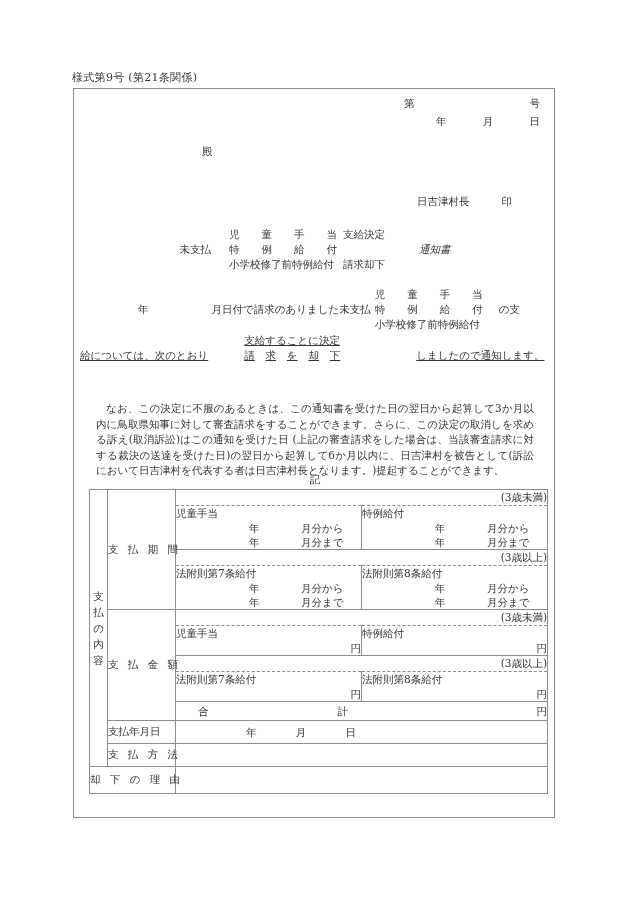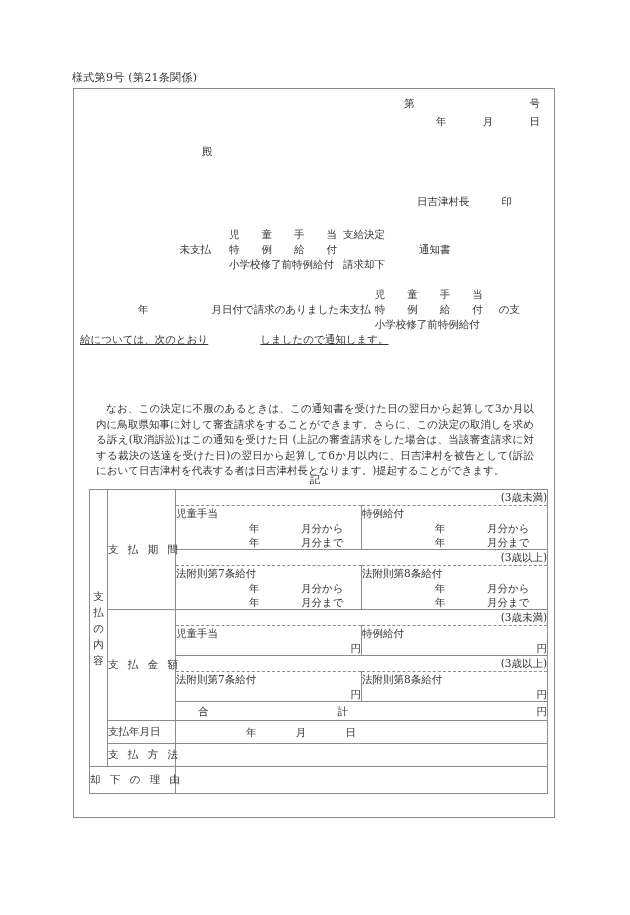--- a/index.html
+++ b/index.html
@@ -121,20 +121,21 @@
     flex-direction: column;
     margin-left: 6px;
     text-align: center;
   }
   .title-mid > div {
     line-height: 15px;
     height: 15px;
   }
   .title-post {
     margin-left: 34px;
+    font-style: italic;
   }
 
   
   .stmt {
     position: absolute;
     left: 0;
     top: 198px;
     width: 482px;
   }
   .stmt-line1 {
@@ -424,20 +425,30 @@
             <span>給</span>
             <span>付</span>
           </div>
           <div>小学校修了前特例給付</div>
         </span>
         <span class="stmt-tail">の支</span>
       </div>
 
       <div class="stmt-line2">
         <span class="lead">給については、次のとおり</span>
+        <span class="stmt-decision">
+          <div>支給することに決定</div>
+          <div class="spread-kyakka">
+            <span>請</span>
+            <span>求</span>
+            <span>を</span>
+            <span>却</span>
+            <span>下</span>
+          </div>
+        </span>
         <span class="trail">しましたので通知します。</span>
       </div>
     </div>
 
     <div class="appeal">
       <p>なお、この決定に不服のあるときは、この通知書を受けた日の翌日から起算して3か月以内に鳥取県知事に対して審査請求をすることができます。さらに、この決定の取消しを求める訴え(取消訴訟)はこの通知を受けた日 (上記の審査請求をした場合は、当該審査請求に対する裁決の送達を受けた日)の翌日から起算して6か月以内に、日吉津村を被告として(訴訟において日吉津村を代表する者は日吉津村長となります。)提起することができます。</p>
     </div>
 
     <div class="ki">記</div>
 

